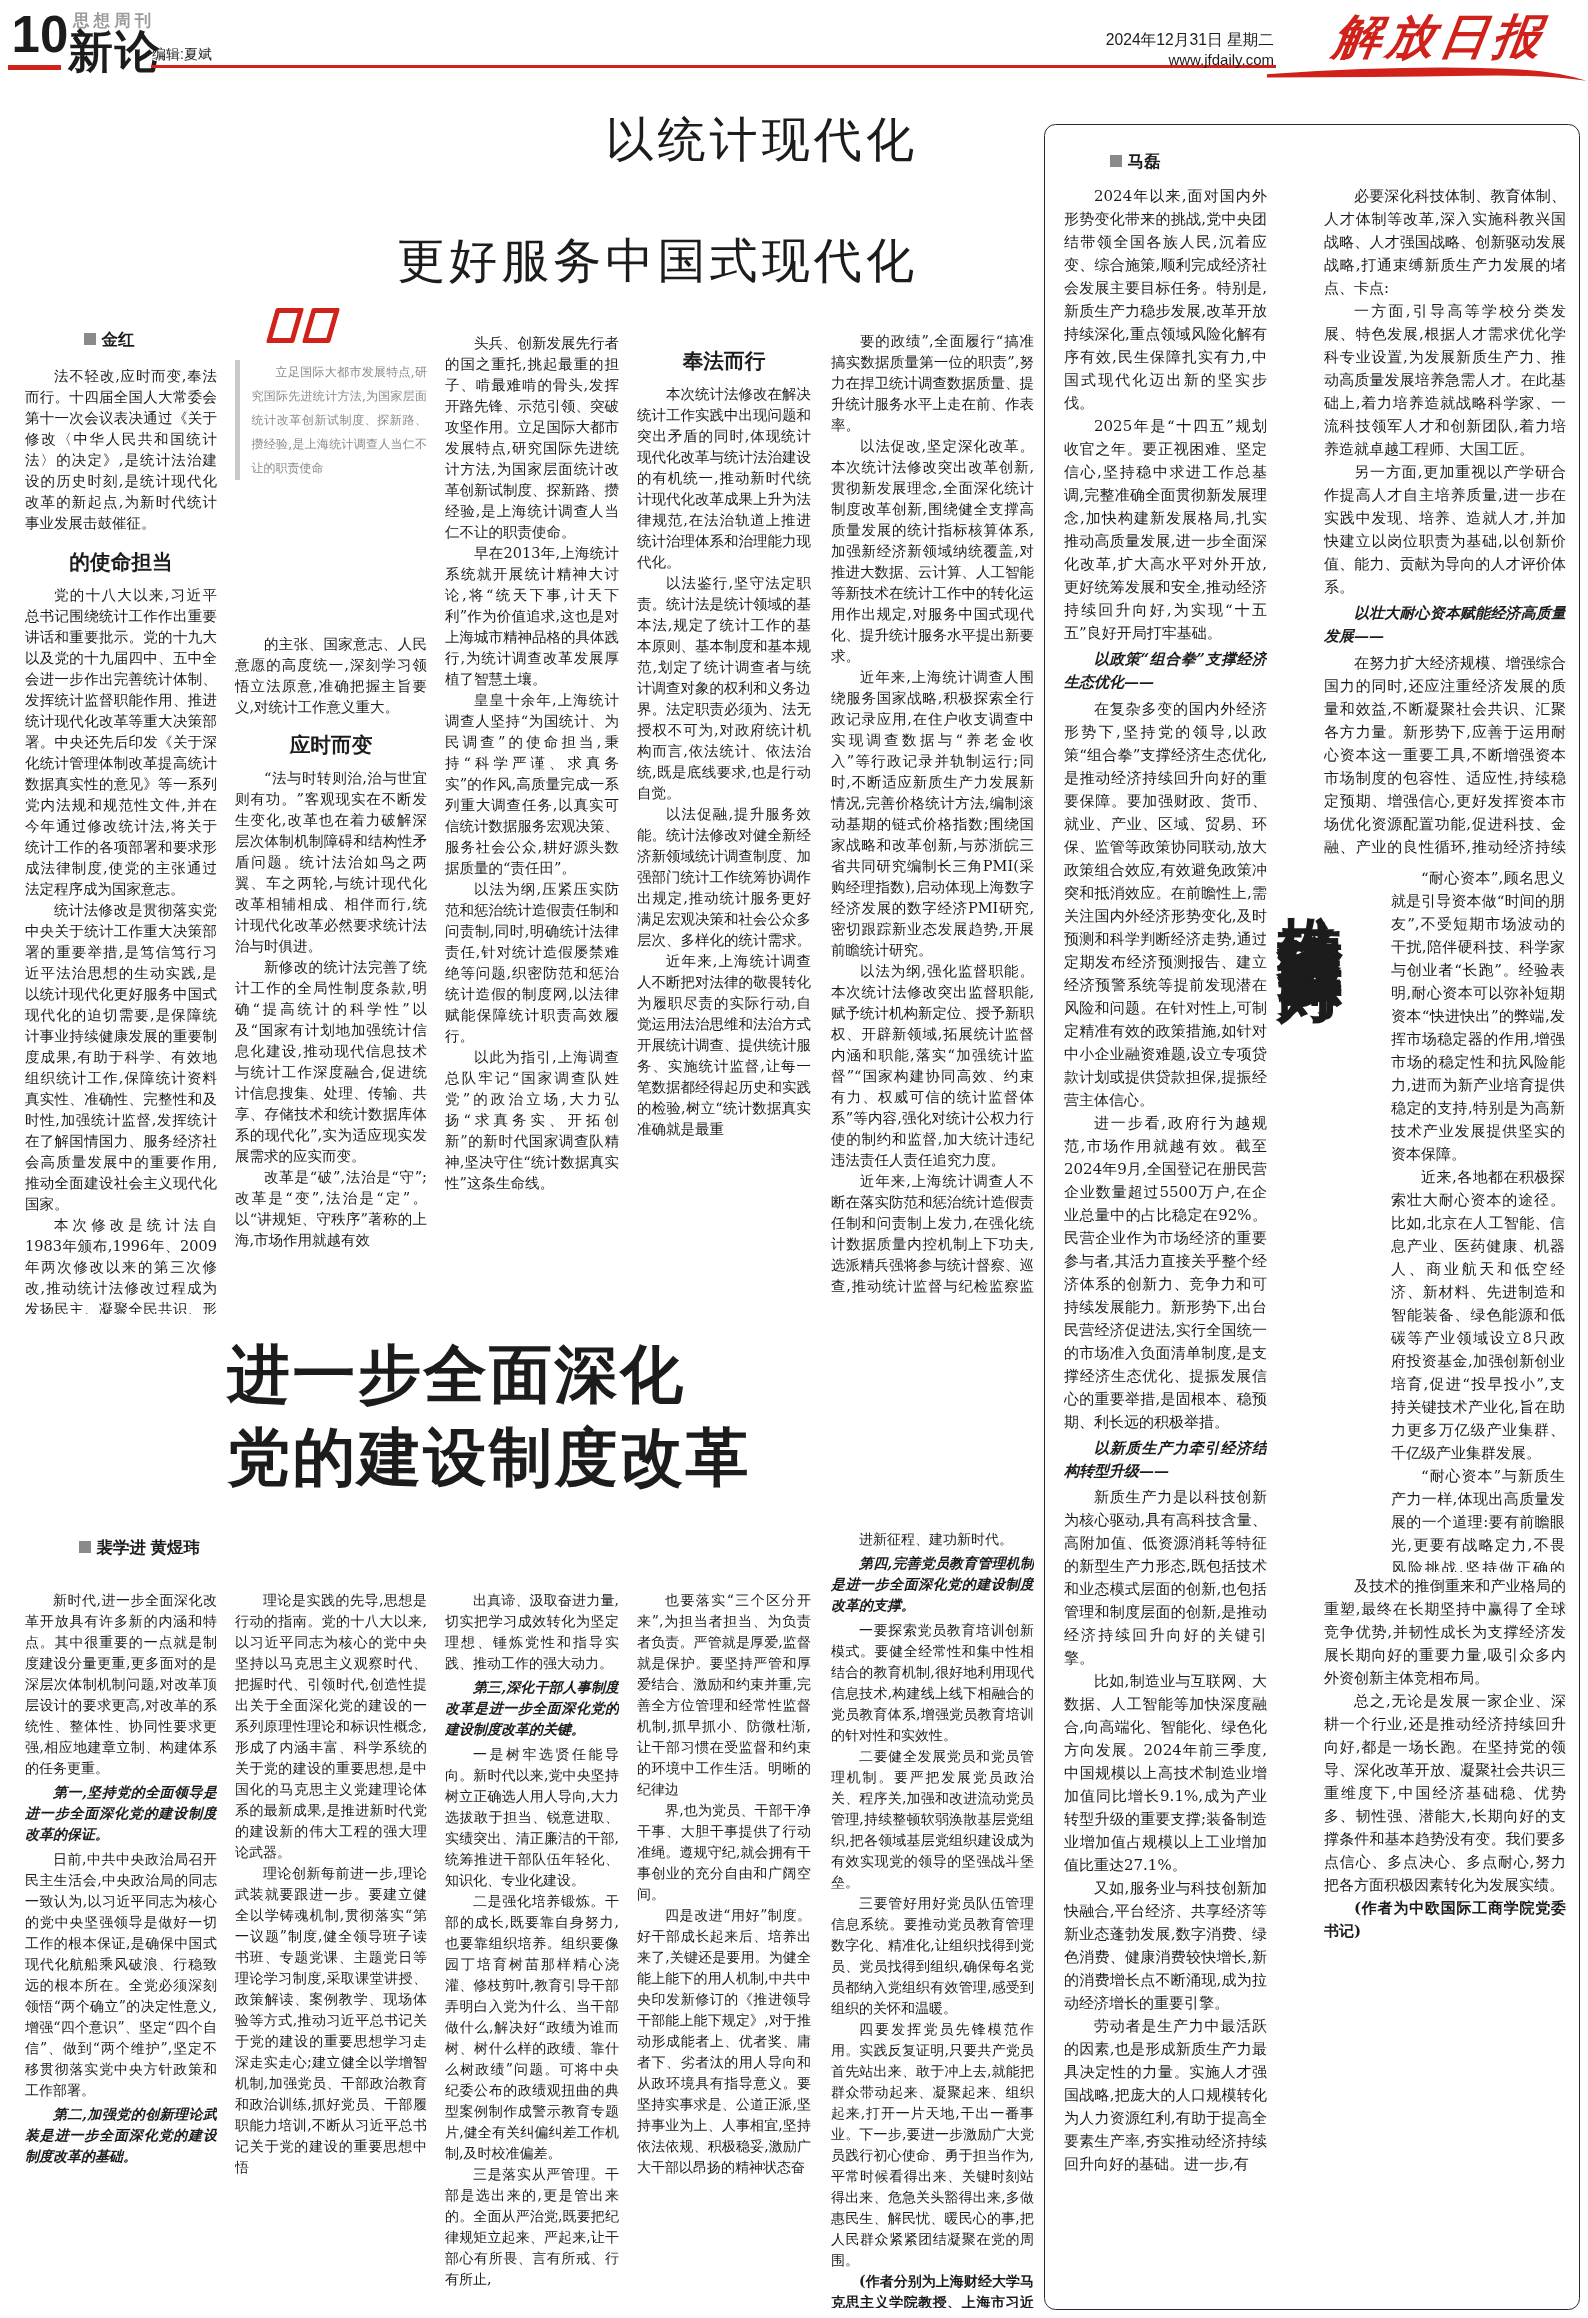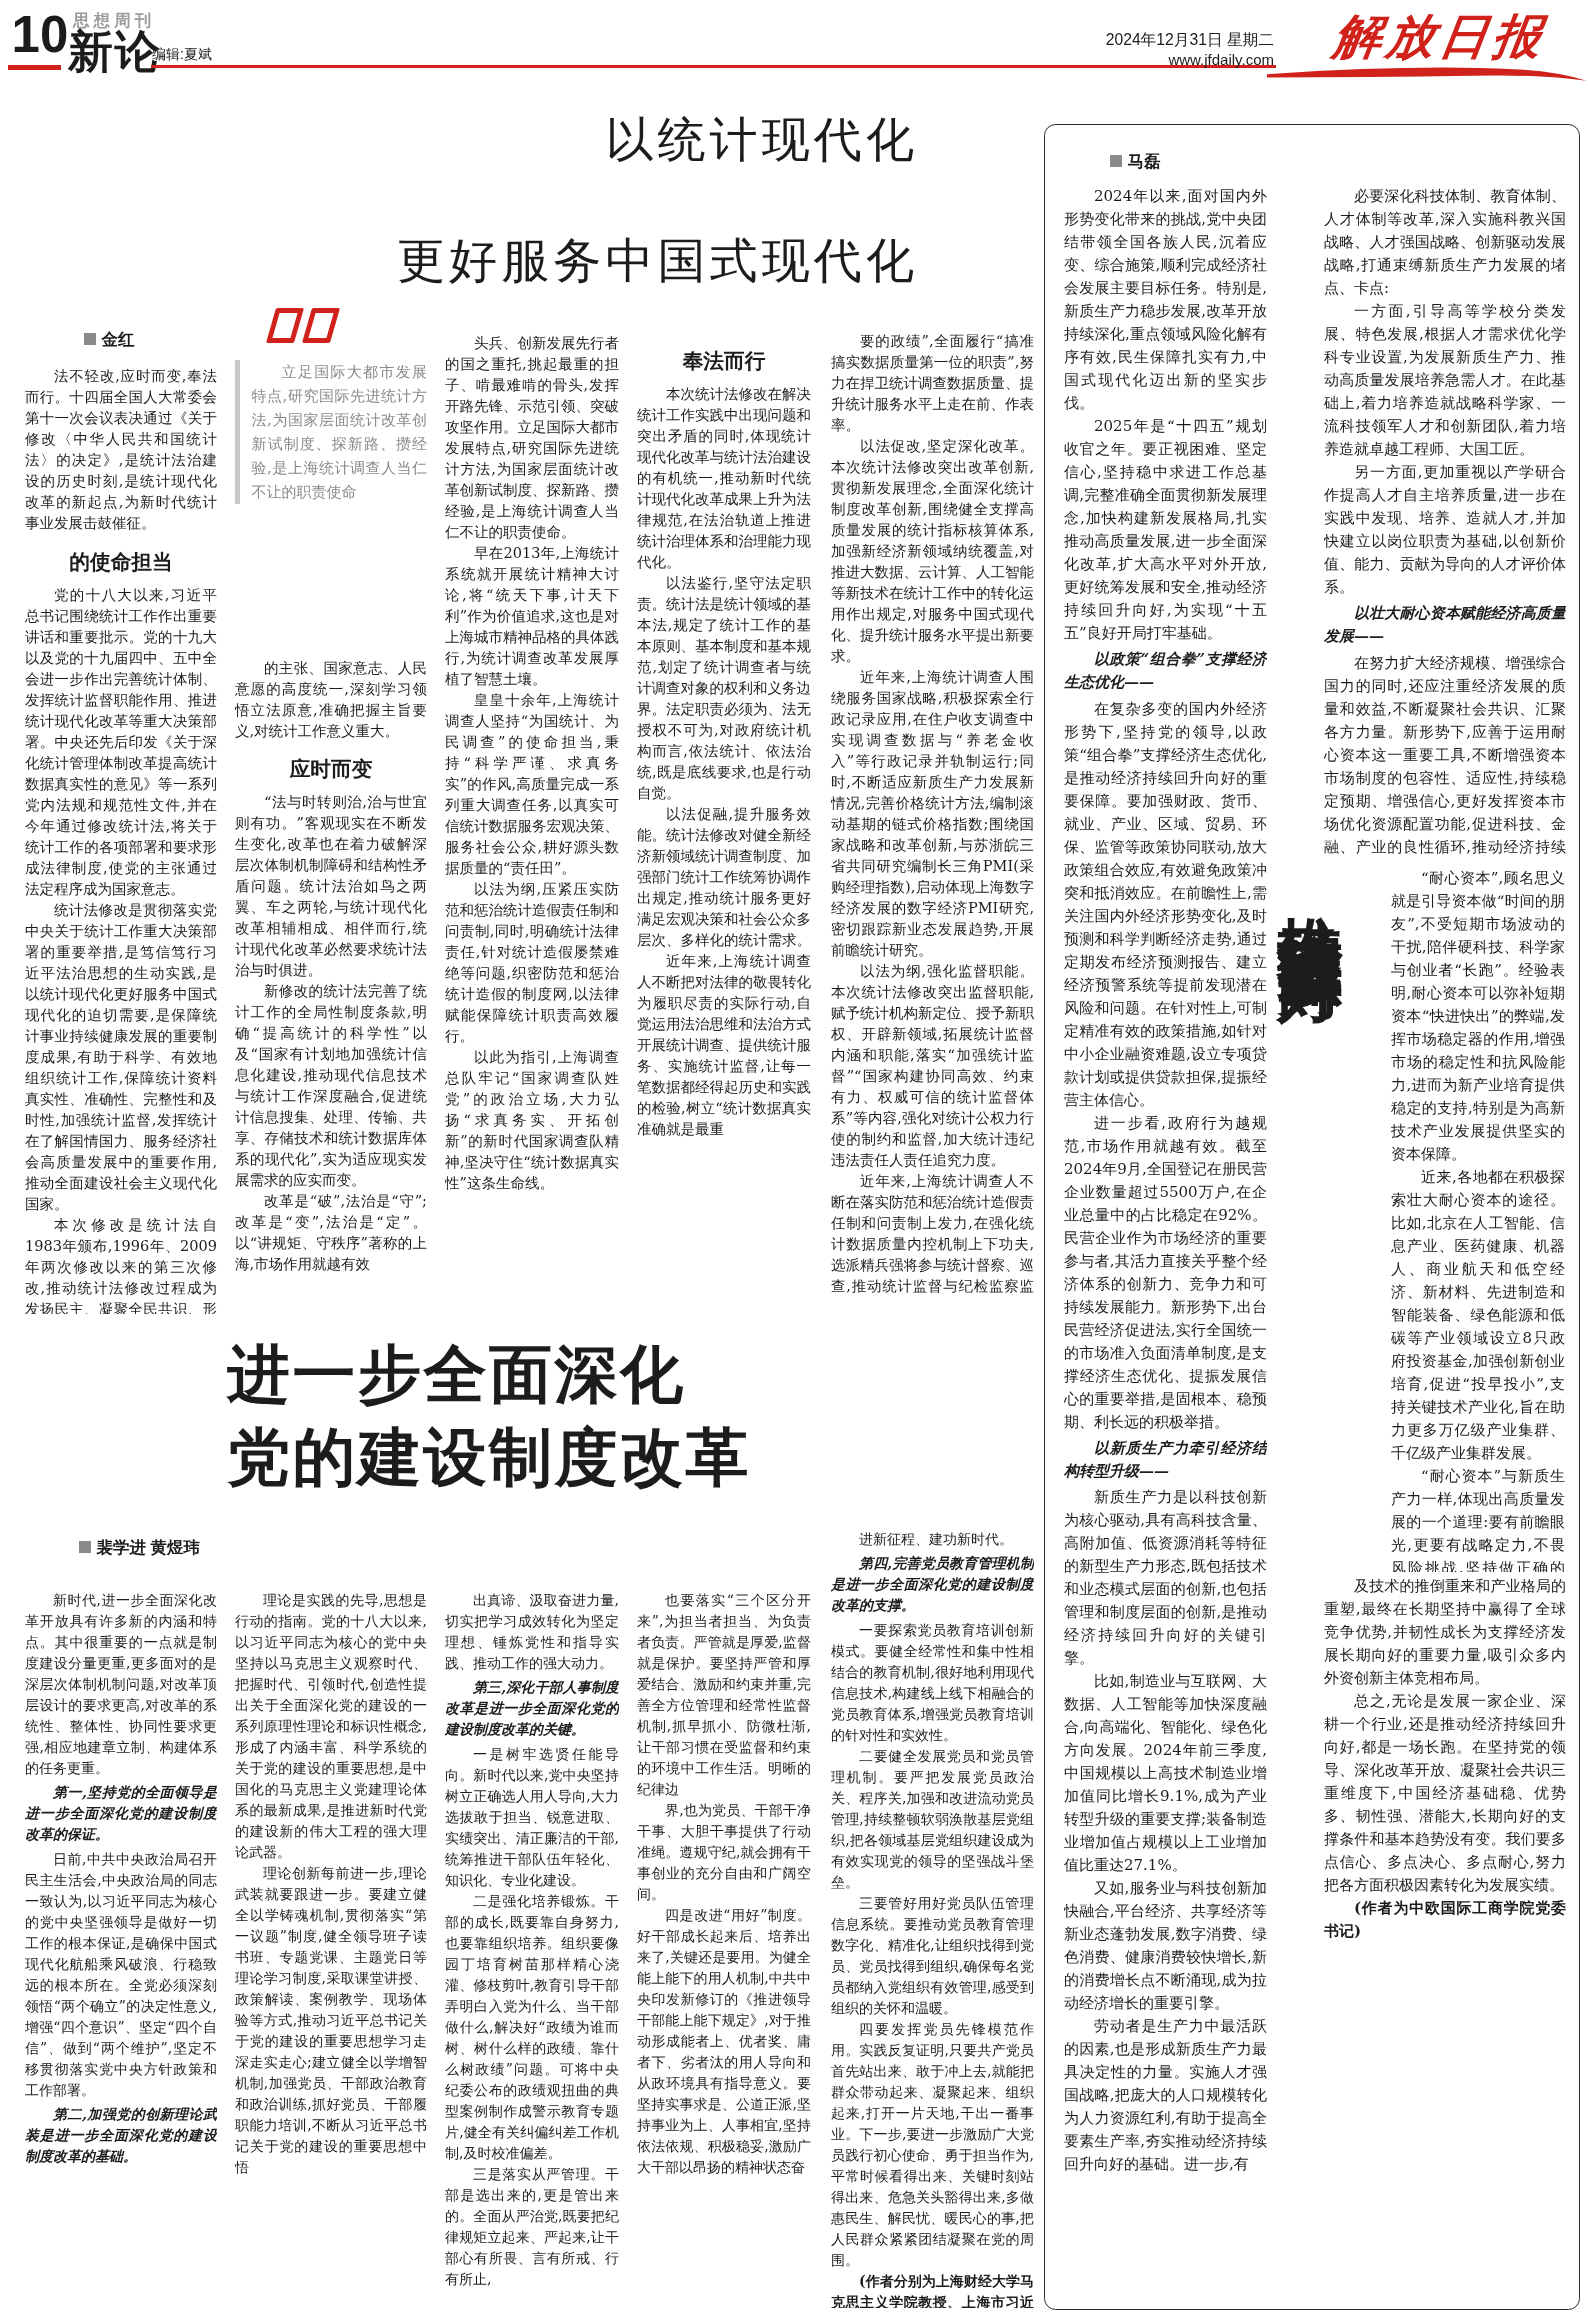--- a/index.html
+++ b/index.html
@@ -38,21 +38,21 @@
   .byline{position:absolute;font-family:"Liberation Sans",sans-serif;font-weight:bold;font-size:16.5px;}
   .byline .sq{display:inline-block;width:12.4px;height:12.4px;background:#8a8a8a;margin-right:5px;}
   
   .a1-head{position:absolute;left:116px;top:79px;width:802px;text-align:right;
            font-family:"DejaVu Serif",serif;font-weight:normal;font-size:48px;line-height:121px;
            letter-spacing:4.1px;}
   .quote-marks{margin:0 0 11.6px 36px;height:40px;}
   .qm{display:inline-block;width:28px;height:35px;border:5px solid #d0211a;
       transform:skewX(-16deg);margin-right:8.3px;box-sizing:border-box;border-radius:1.7px;}
   .quote-block{border-left:5.8px solid #c9c9c9;padding-left:11.6px;color:#8a8a8a;
-               font-size:15px;line-height:24px;text-align:justify;}
+               font-size:12px;line-height:24px;text-align:justify;}
   .quote-block p{text-indent:2em;margin:0;}
   .a1-c2-body{margin-top:154px;}
   
   .a2-head{position:absolute;left:227px;top:1333px;width:596px;text-align:left;
            font-family:"Liberation Sans",sans-serif;font-weight:bold;font-size:63px;
            line-height:83px;letter-spacing:2.5px;}
   
   .box{position:absolute;left:1044px;top:124px;width:534px;height:2184px;
        border:1.7px solid #2a2a2a;border-radius:11.6px;}
   .vtitle{position:absolute;left:1271px;top:865px;width:79px;height:711px;

